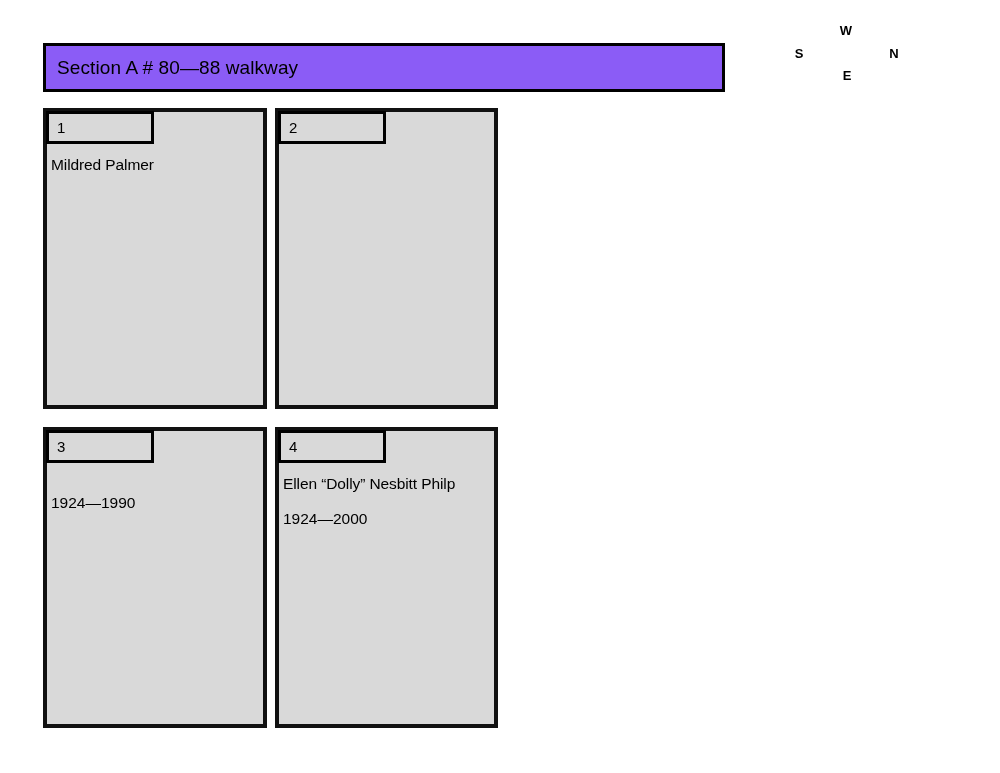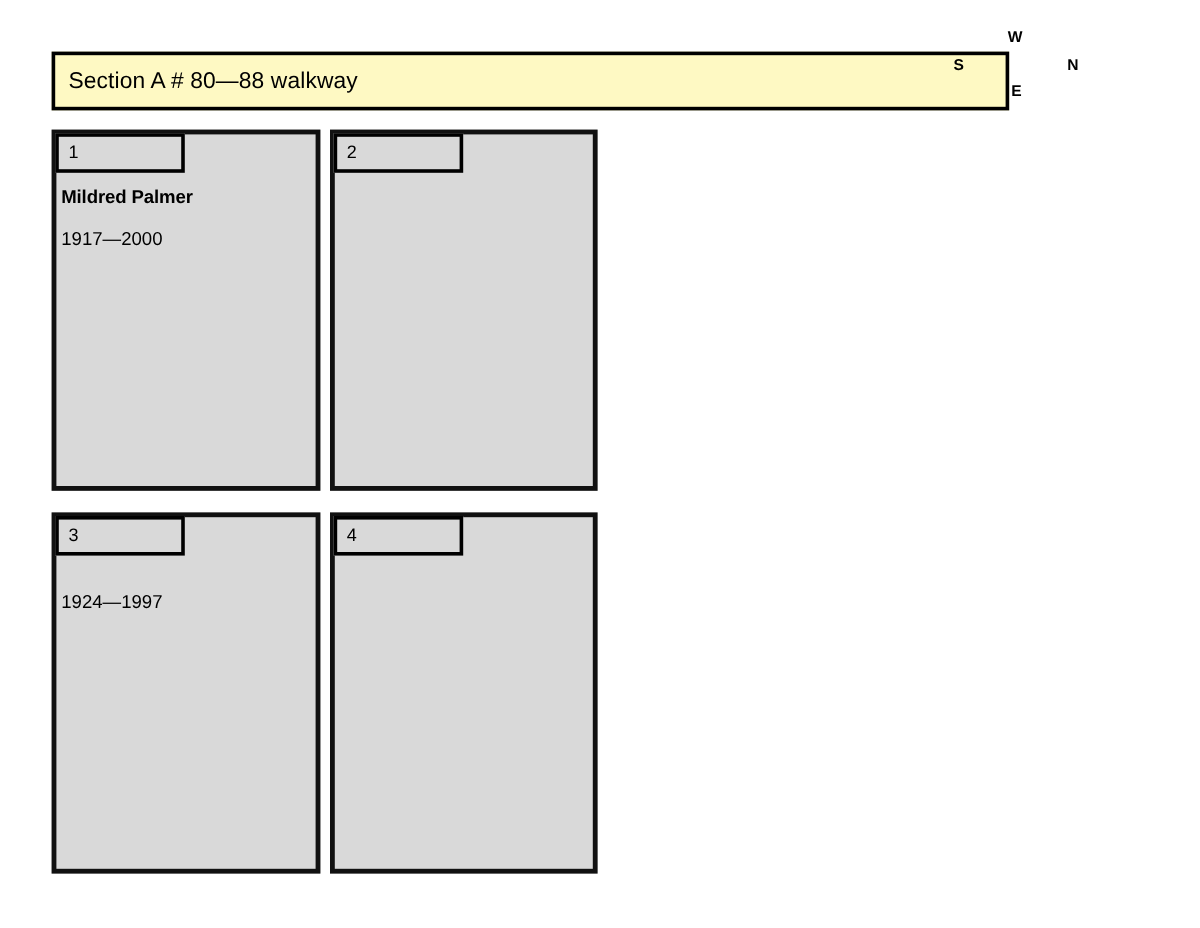--- a/index.html
+++ b/index.html
@@ -14,24 +14,24 @@
     color: #000000;
     overflow: hidden;
     position: relative;
   }
 
   
   #section-title-bar {
     position: absolute;
     left: 43px;
     top: 43px;
-    width: 798px;
+    width: 682px;
     height: 49px;
     box-sizing: border-box;
-    background: #fef9c3;
+    background: #8b5cf6;
     border: 3px solid #000000;
     display: flex;
     align-items: center;
   }
   #section-title-bar .title-text {
     font-size: 19px;
     line-height: 1;
     padding-left: 11px;
     letter-spacing: 0.1px;
     white-space: nowrap;
@@ -98,21 +98,21 @@
 
   .plot-body {
     position: absolute;
     left: 0;
     top: 33px;
     right: 0;
     padding: 12px 0 0 4px;
   }
   .plot-name {
     font-size: 15.5px;
-    font-weight: bold;
+    font-weight: normal;
     line-height: 1;
     white-space: nowrap;
     letter-spacing: -0.1px;
   }
   .plot-dates {
     font-size: 15.5px;
     line-height: 1;
     margin-top: 19px;
     white-space: nowrap;
   }
@@ -132,40 +132,43 @@
 </div>
 
 <div id="plot-grid">
 
   <div class="plot-card pos-r0c0">
     <div class="plot-number-badge">
       <span class="badge-num">1</span>
     </div>
     <div class="plot-body">
       <div class="plot-name">Mildred Palmer</div>
-      <div class="plot-dates">1917—2000</div>
     </div>
   </div>
 
   <div class="plot-card pos-r0c1">
     <div class="plot-number-badge">
       <span class="badge-num">2</span>
     </div>
     <div class="plot-body">
     </div>
   </div>
 
   <div class="plot-card pos-r1c0">
     <div class="plot-number-badge">
       <span class="badge-num">3</span>
     </div>
     <div class="plot-body">
-      <div class="plot-dates">1924—1997</div>
+      <div class="plot-dates">1924—1990</div>
     </div>
   </div>
 
   <div class="plot-card pos-r1c1">
     <div class="plot-number-badge">
       <span class="badge-num">4</span>
     </div>
+    <div class="plot-body">
+      <div class="plot-name">Ellen “Dolly” Nesbitt Philp</div>
+      <div class="plot-dates">1924—2000</div>
+    </div>
   </div>
 
 </div>
 
 </body></html>

